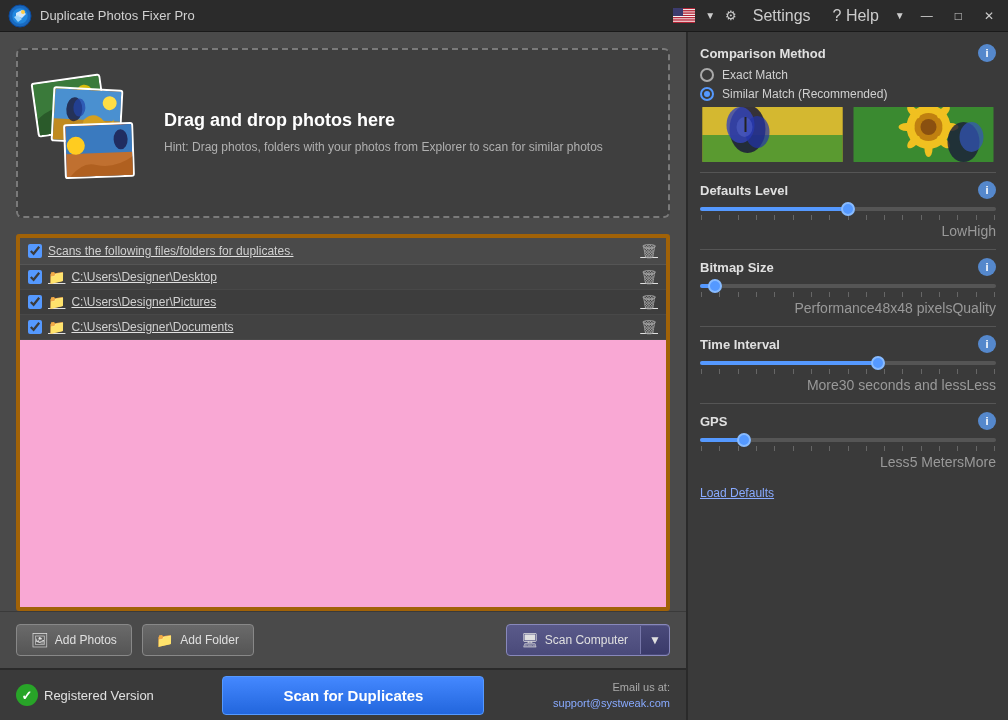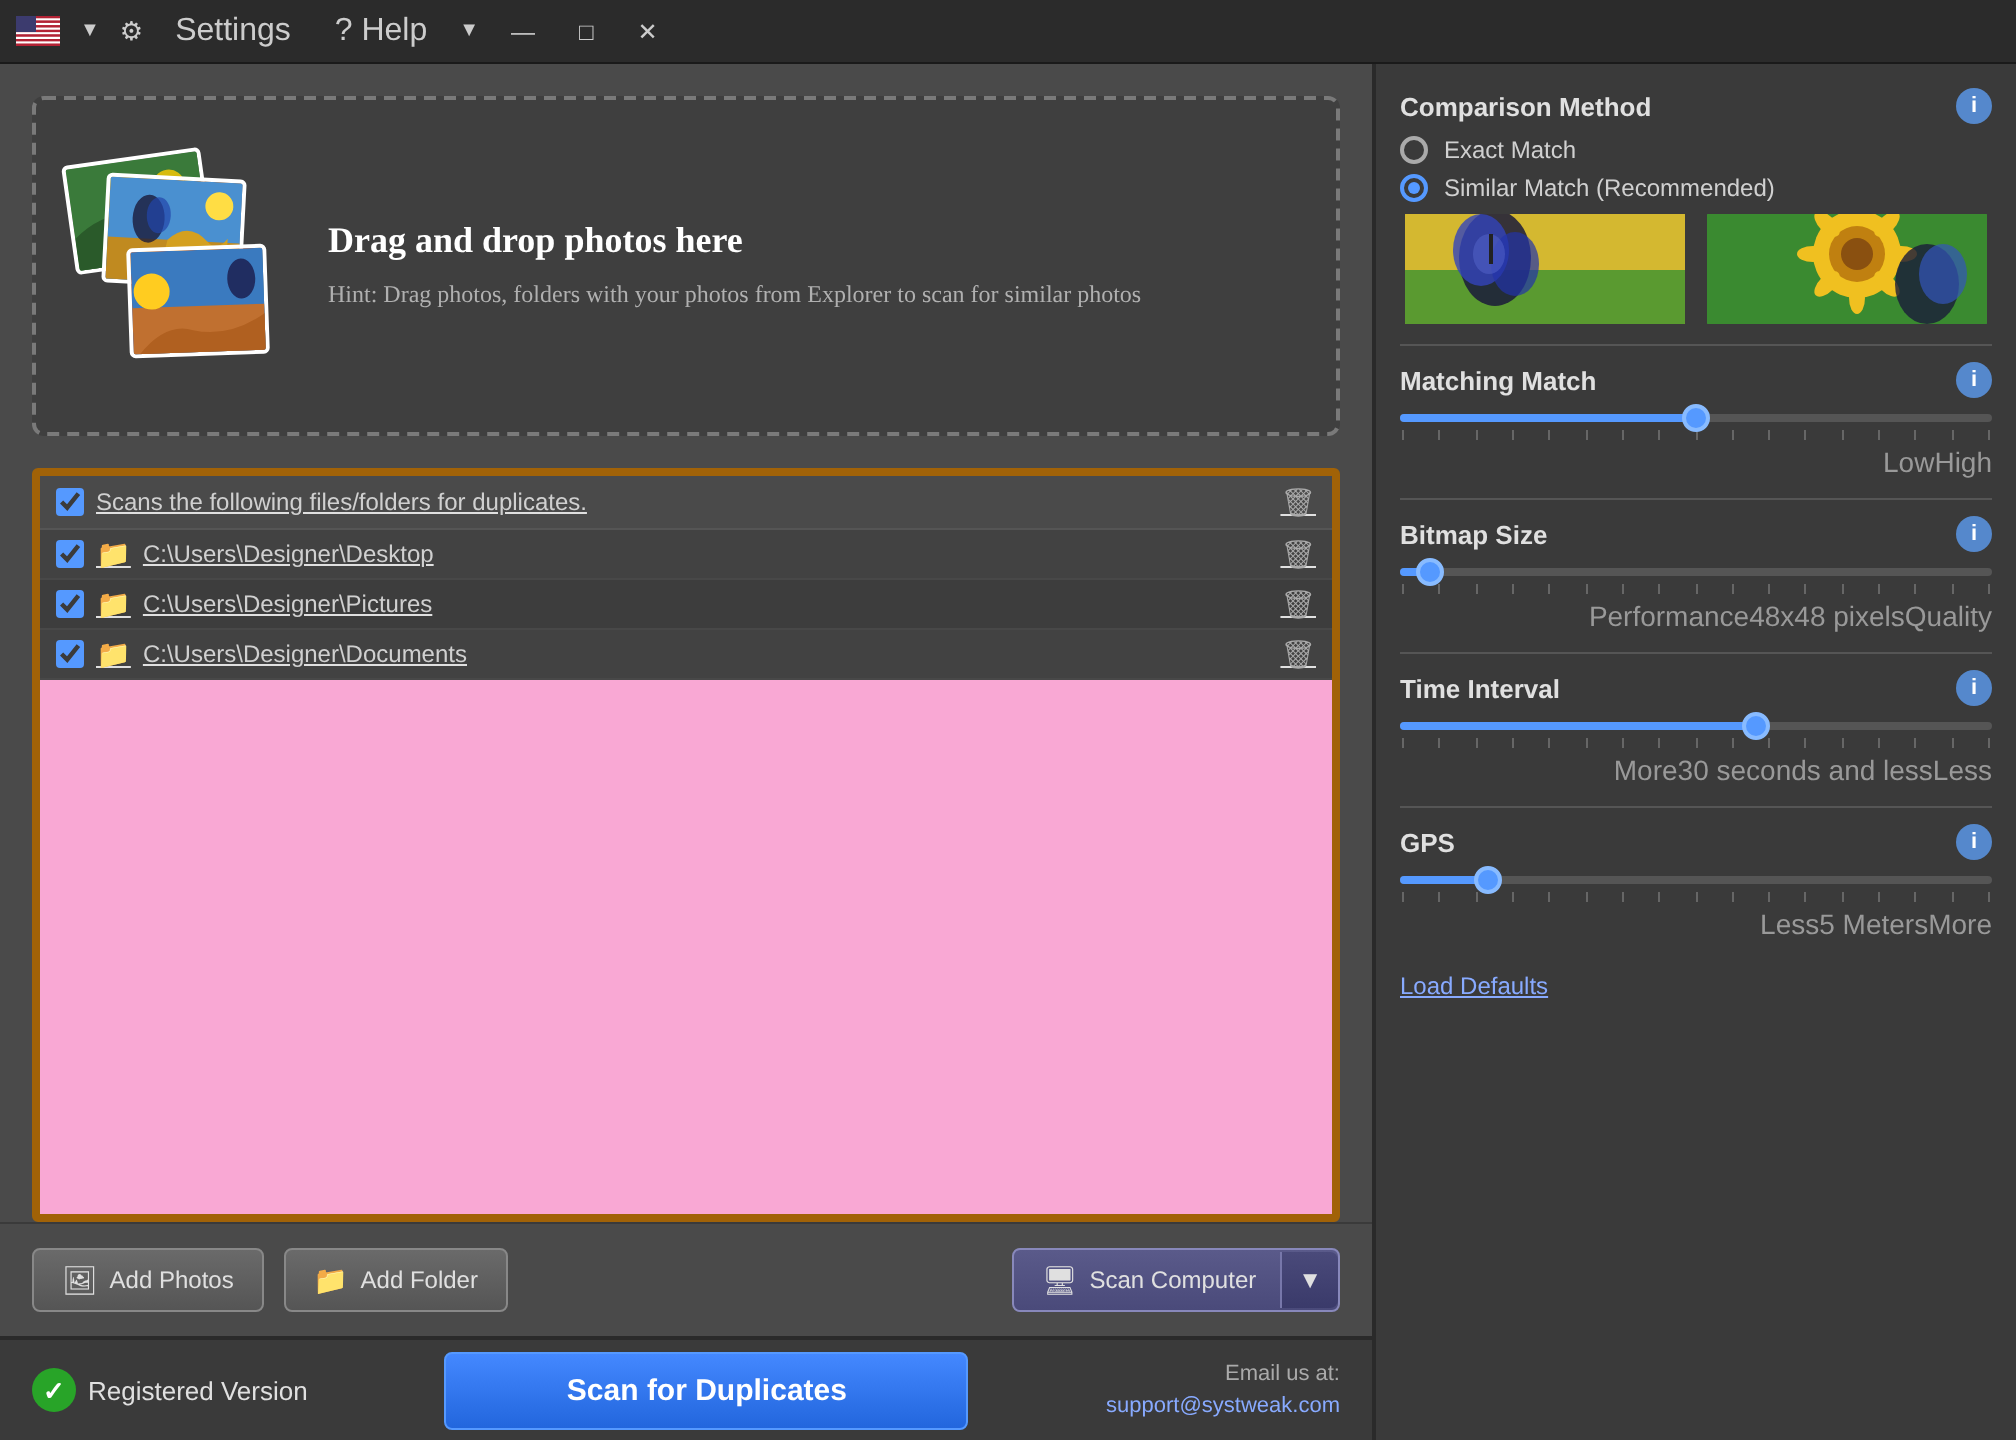--- a/index.html
+++ b/index.html
@@ -74,21 +74,20 @@
     #drop-zone {
       margin: 16px;
       border: 2px dashed #7a7a7a;
       border-radius: 6px;
       background: #3f3f3f;
       height: 170px;
       display: flex;
       align-items: center;
       padding: 16px;
       gap: 20px;
-      font-family: Liberation Serif, serif;
     }
     #photos-icon-group {
       position: relative;
       width: 110px;
       height: 130px;
       flex-shrink: 0;
     }
     .photo-card {
       position: absolute;
       border-radius: 3px;
@@ -431,20 +430,31 @@
     .tick {
       width: 1px;
       height: 5px;
       background: #666;
     }
   </style>
 </head>
 <body>
 
 <div id="title-bar">
+  <div id="title-left">
+
+    <svg id="app-logo" width="24" height="24" viewBox="0 0 24 24">
+      <circle cx="12" cy="12" r="11" fill="#1a6abf" stroke="#0a4a9f" stroke-width="1"></circle>
+      <circle cx="12" cy="12" r="8" fill="#2288e0" stroke="#1a68bf" stroke-width="0.5"></circle>
+      <path d="M8 9 L14 6 L18 10 L14 14 L8 12 Z" fill="#ffffff" opacity="0.8"></path>
+      <path d="M6 13 L10 11 L14 15 L10 18 Z" fill="#aaddff" opacity="0.9"></path>
+      <circle cx="15" cy="8" r="2" fill="#ffcc44"></circle>
+    </svg>
+    <span id="title-text">Duplicate Photos Fixer Pro</span>
+  </div>
   <div id="title-right">
 
     <svg width="22" height="15" viewBox="0 0 22 15" style="cursor:pointer">
       <rect width="22" height="15" fill="#B22234"></rect>
       <rect y="1.15" width="22" height="1.15" fill="white"></rect>
       <rect y="2.3" width="22" height="1.15" fill="#B22234"></rect>
       <rect y="3.46" width="22" height="1.15" fill="white"></rect>
       <rect y="4.61" width="22" height="1.15" fill="#B22234"></rect>
       <rect y="5.77" width="22" height="1.15" fill="white"></rect>
       <rect y="6.92" width="22" height="1.15" fill="#B22234"></rect>
@@ -608,21 +618,21 @@
             </g>
             <ellipse cx="110" cy="35" rx="16" ry="20" fill="#1a1a3a" opacity="0.8"></ellipse>
             <ellipse cx="118" cy="30" rx="12" ry="15" fill="#3355bb" opacity="0.7"></ellipse>
           </svg>
         </div>
       </div>
     </div>
 
     <div class="slider-section slider-matching">
       <div class="section-header">
-        <span class="section-title">Matching Match</span>
+        <span class="section-title">Defaults Level</span>
         <div class="info-icon">i</div>
       </div>
       <div class="slider-track">
         <div class="slider-thumb" style="left:50%"></div>
       </div>
       <div class="tick-marks">
         <div class="tick"></div>
           <div class="tick"></div>
           <div class="tick"></div>
           <div class="tick"></div>

